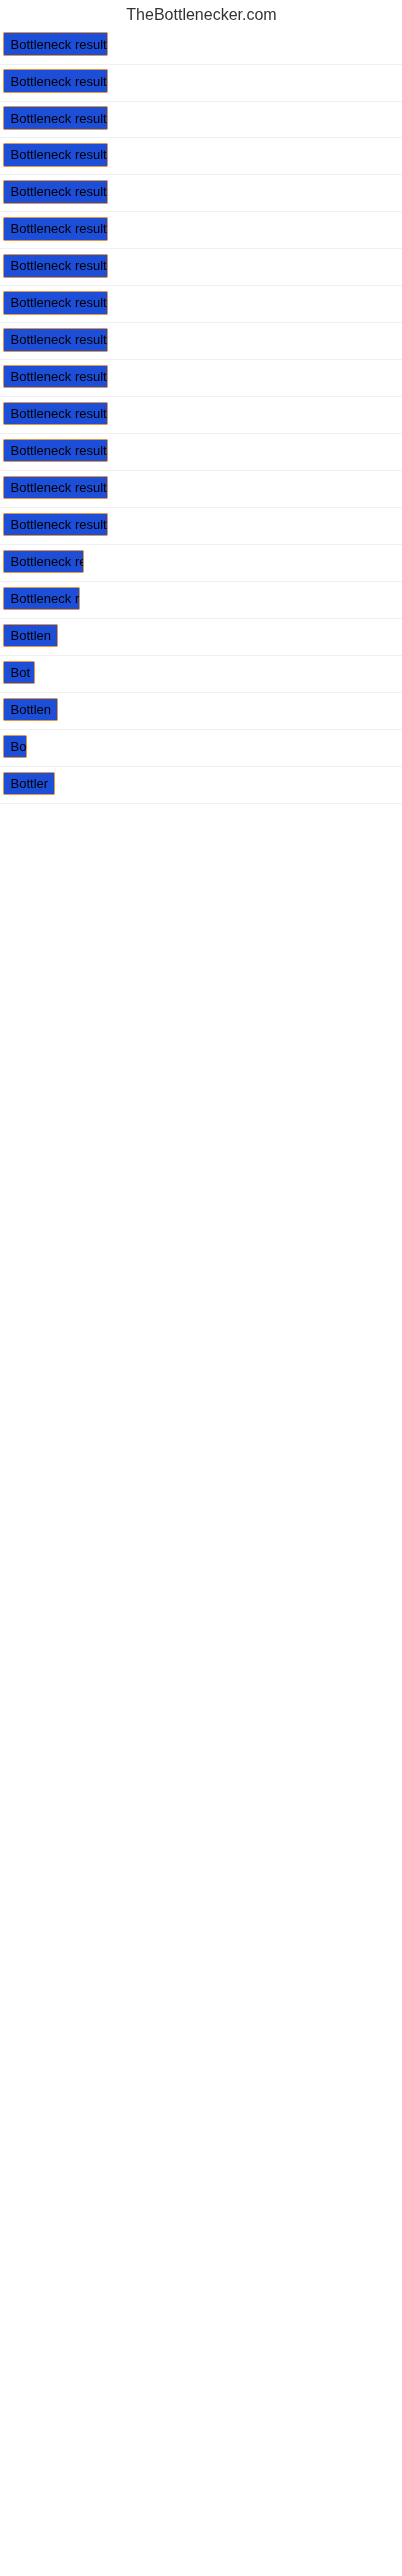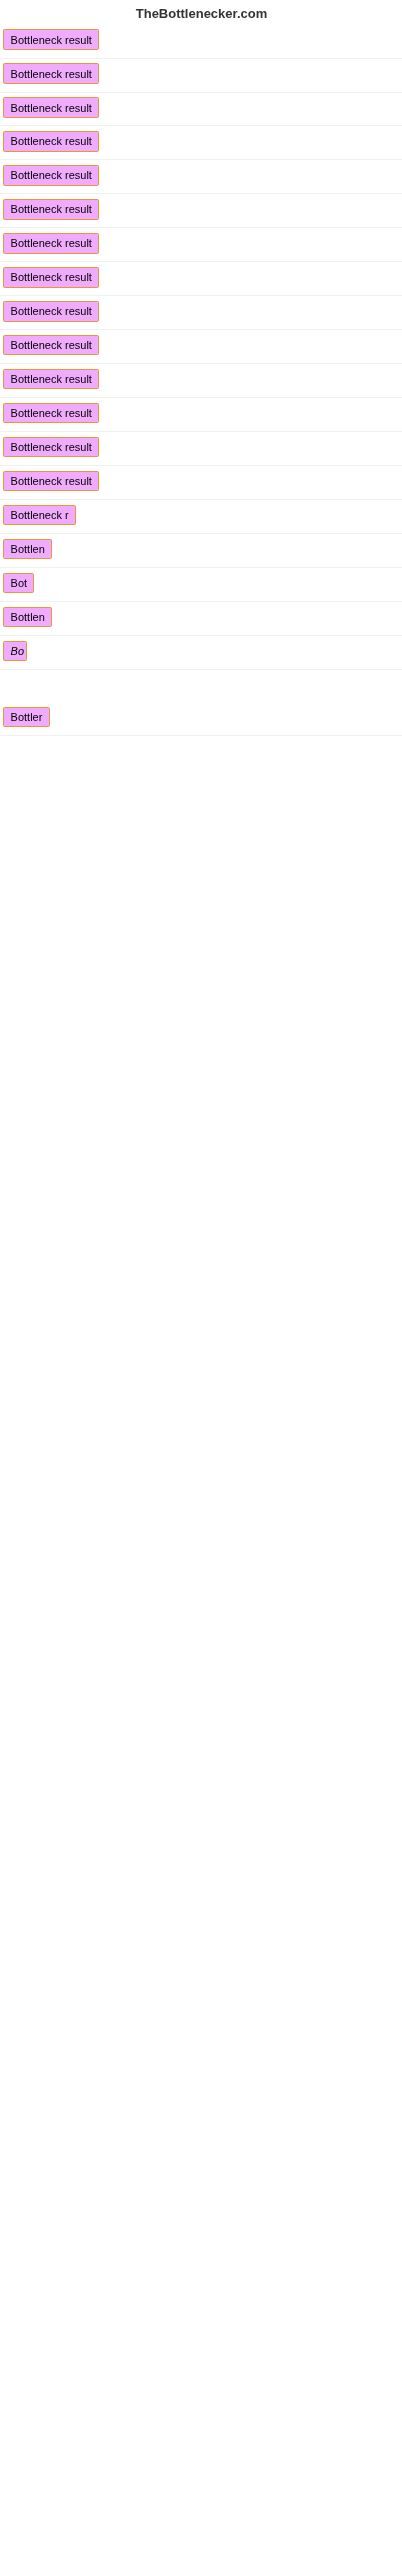--- a/index.html
+++ b/index.html
@@ -11,31 +11,31 @@
     body {
       width: 403px;
       min-height: 2576px;
       background-color: #ffffff;
       font-family: Arial, sans-serif;
       position: relative;
     }
 
     .site-title {
       text-align: center;
-      font-size: 13px;
+      font-size: 16px;
       color: #333;
       padding: 6.4px 0 3.2px 0;
-      font-weight: bold;
+      font-weight: normal;
     }
 
     .bottleneck-badge {
       display: inline-block;
-      background-color: #f0abfc;
+      background-color: #1d4ed8;
       color: #000;
-      font-size: 11px;
+      font-size: 13px;
       padding: 3.2px 6.4px;
       border: 0.8px solid #e8963a;
       border-radius: 1.6px;
       white-space: nowrap;
       overflow: hidden;
     }
 
     .result-row {
       padding: 4.8px 3.2px;
       border-bottom: 0.8px solid #f0f0f0;
@@ -55,21 +55,22 @@
       <div class="result-row"><span class="bottleneck-badge" style="max-width: 105px;">Bottleneck result</span></div>
       <div class="result-row"><span class="bottleneck-badge" style="max-width: 105px;">Bottleneck result</span></div>
       <div class="result-row"><span class="bottleneck-badge" style="max-width: 105px;">Bottleneck result</span></div>
       <div class="result-row"><span class="bottleneck-badge" style="max-width: 105px;">Bottleneck result</span></div>
       <div class="result-row"><span class="bottleneck-badge" style="max-width: 105px;">Bottleneck result</span></div>
       <div class="result-row"><span class="bottleneck-badge" style="max-width: 105px;">Bottleneck result</span></div>
       <div class="result-row"><span class="bottleneck-badge" style="max-width: 105px;">Bottleneck result</span></div>
       <div class="result-row"><span class="bottleneck-badge" style="max-width: 105px;">Bottleneck result</span></div>
       <div class="result-row"><span class="bottleneck-badge" style="max-width: 105px;">Bottleneck result</span></div>
       <div class="result-row"><span class="bottleneck-badge" style="max-width: 105px;">Bottleneck result</span></div>
+      <div class="result-row"><span class="bottleneck-badge" style="max-width: 81px;">Bottleneck re</span></div>
       <div class="result-row"><span class="bottleneck-badge" style="max-width: 77px;">Bottleneck r</span></div>
       <div class="result-row"><span class="bottleneck-badge" style="max-width: 58px;">Bottlen</span></div>
       <div class="result-row"><span class="bottleneck-badge" style="max-width: 32px; text-align: center;">Bot</span></div>
       <div class="result-row"><span class="bottleneck-badge" style="max-width: 58px;">Bottlen</span></div>
-      <div class="result-row"><span class="bottleneck-badge" style="max-width: 24px; font-style: italic;">Bo</span></div>
-      <div class="result-row"><span class="bottleneck-badge" style="max-width: 52px; margin-top: 32px;">Bottler</span></div>
+      <div class="result-row"><span class="bottleneck-badge" style="max-width: 24px;">Bo</span></div>
+      <div class="result-row"><span class="bottleneck-badge" style="max-width: 52px;">Bottler</span></div>
     </div>
 </div>
 
 
 </body></html>

